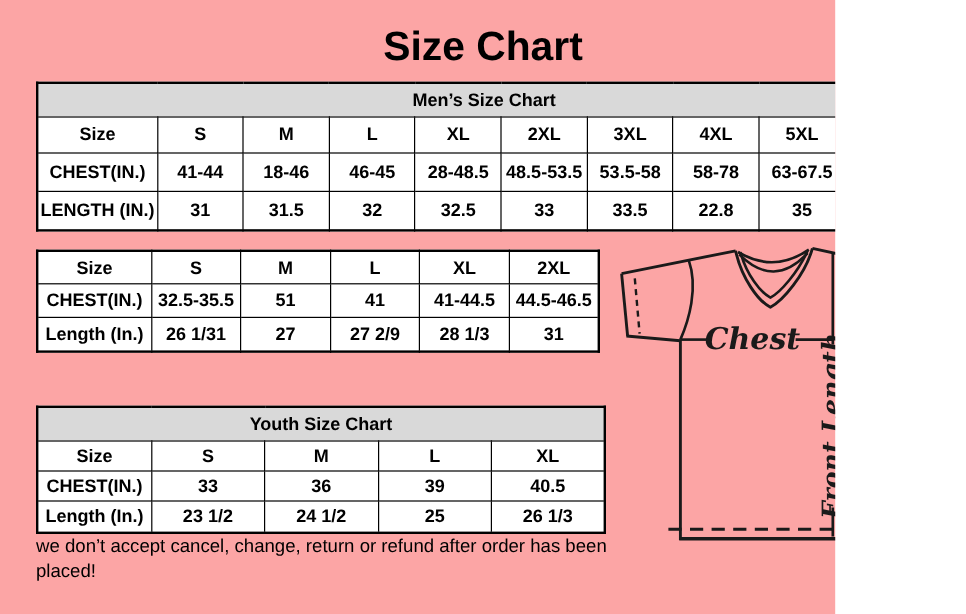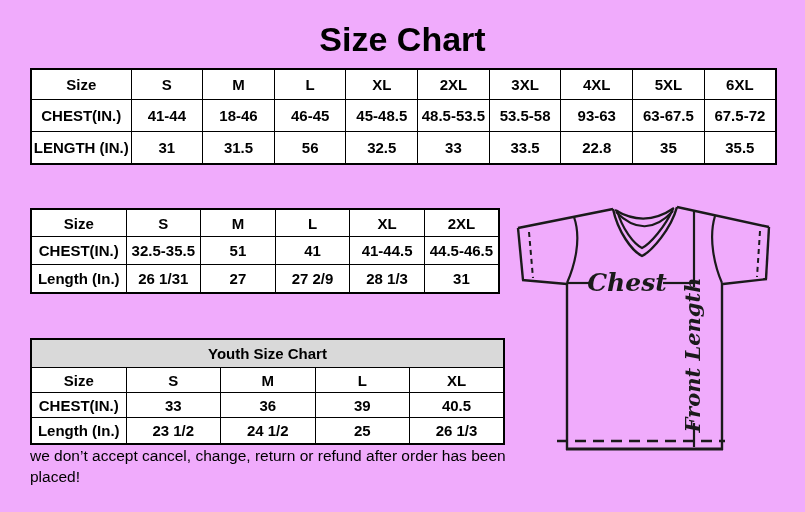--- a/index.html
+++ b/index.html
@@ -1,16 +1,16 @@
 <!DOCTYPE html>
 <html><head>
 <meta charset="utf-8">
 <style>
   html,body{margin:0;padding:0;background:#fff;}
-  .page{position:relative;width:805px;height:512px;background:#f0abfc;overflow:hidden;
+  .page{position:relative;width:696px;height:512px;background:#fca5a5;overflow:hidden;
         font-family:"Liberation Sans",sans-serif;color:#000;}
   .title{position:absolute;top:20px;left:0;width:805px;text-align:center;
          font-size:34px;font-weight:bold;letter-spacing:0px;}
   table.tbl{position:absolute;border-collapse:collapse;table-layout:fixed;
             border:2px solid #000;background:#fff;}
   table.tbl td,table.tbl th{border:1.5px solid #000;text-align:center;vertical-align:middle;
             font-weight:bold;font-size:15px;padding:0;overflow:hidden;white-space:nowrap;}
   th.band{background:#d9d9d9;font-size:16px;}
   #mens{left:30px;top:68px;width:747px;}
   #mens th.band{height:27px;}
@@ -48,49 +48,52 @@
         <col>
         <col>
         <col>
         <col>
         <col>
         <col>
         <col>
         <col>
     </colgroup>
     <tbody>
+        <tr>
+      <th class="band" colspan="10">Men’s Size Chart</th>
+    </tr>
     <tr class="r0">
       <td>Size</td>
       <td>S</td>
       <td>M</td>
       <td>L</td>
       <td>XL</td>
       <td>2XL</td>
       <td>3XL</td>
       <td>4XL</td>
       <td>5XL</td>
       <td>6XL</td>
     </tr>
     <tr class="r1">
       <td>CHEST(IN.)</td>
       <td>41-44</td>
       <td>18-46</td>
       <td>46-45</td>
-      <td>45-48.5</td>
+      <td>28-48.5</td>
       <td>48.5-53.5</td>
       <td>53.5-58</td>
-      <td>93-63</td>
+      <td>58-78</td>
       <td>63-67.5</td>
       <td>67.5-72</td>
     </tr>
     <tr class="r2">
       <td>LENGTH (IN.)</td>
       <td>31</td>
       <td>31.5</td>
-      <td>56</td>
+      <td>32</td>
       <td>32.5</td>
       <td>33</td>
       <td>33.5</td>
       <td>22.8</td>
       <td>35</td>
       <td>35.5</td>
     </tr>
   </tbody>
     </table>
 

